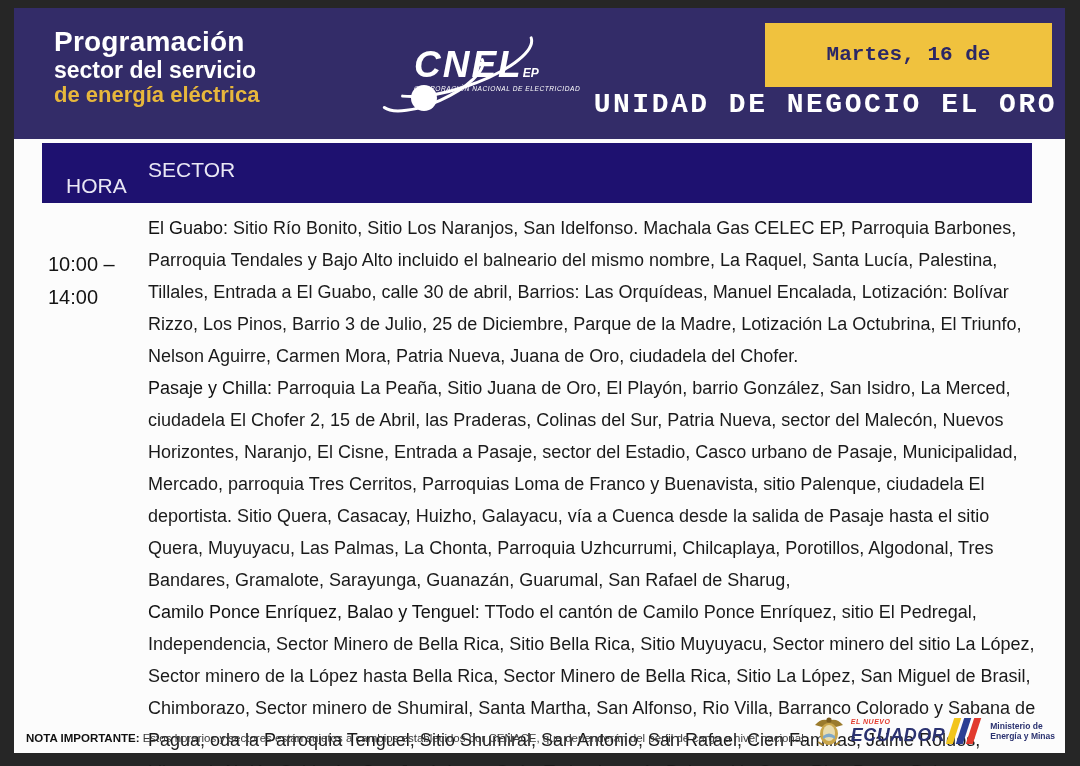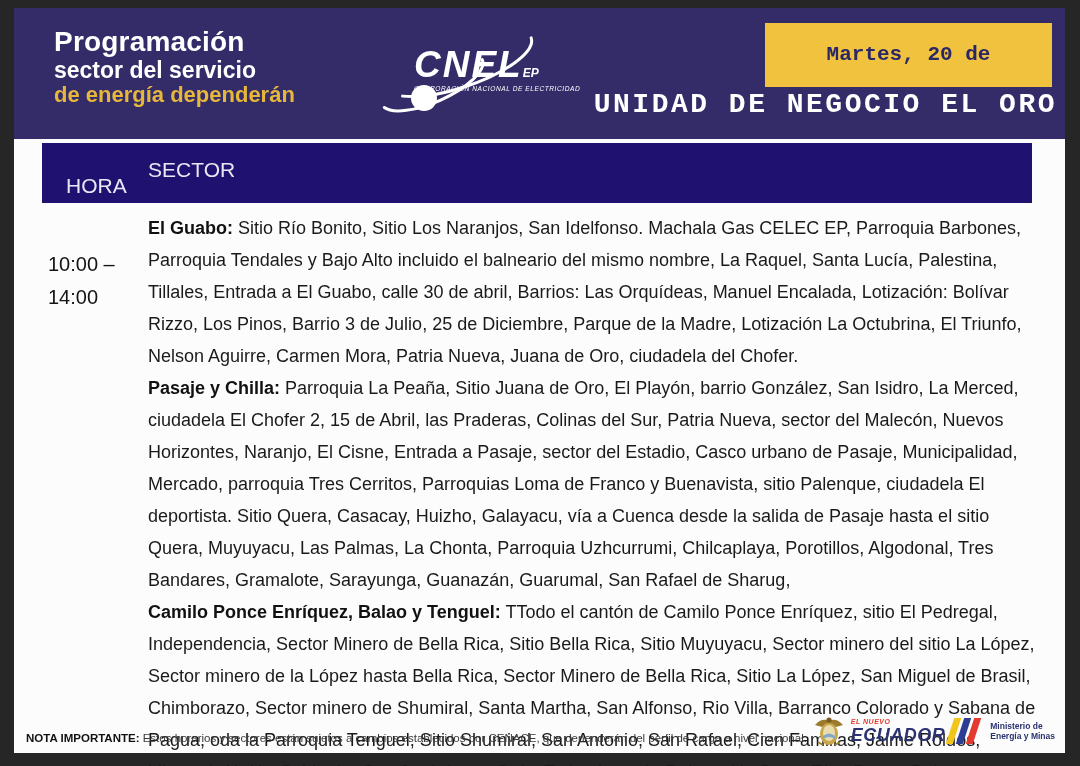--- a/index.html
+++ b/index.html
@@ -65,21 +65,21 @@
     font-size: 20px; color: #141414; line-height: 33px;
     white-space: nowrap;
     margin-top: 40px;
   }
   .sectors {
     position: absolute; left: 134px; top: 204px;
     width: 898px;
     font-size: 18px; color: #1a1a1a; line-height: 32px;
   }
   .sectors p { margin: 0; }
-  .sectors b { font-weight: bold; color: #111; text-align: center; }
+  .sectors b { font-weight: normal; color: #111; text-align: center; }
   
   .note { position: absolute; left: 12px; top: 724px; font-size: 11.5px; color: #3a3a3a; white-space: nowrap; }
   .note b { color: #111; }
 
   .gov { position: absolute; right: 10px; top: 702px; height: 42px; display: flex; align-items: center; }
   .brand { display: flex; flex-direction: column; align-items: flex-start; margin-left: 7px; line-height: 1; }
   .elnuevo { font-size: 7px; font-weight: bold; font-style: italic; color: #e23a2e; letter-spacing: .5px; margin-bottom: 1px; }
   .ecuword { font-size: 18px; font-weight: bold; font-style: italic; color: #2b3270; letter-spacing: .5px; }
   .stripes { display: flex; margin-left: 5px; }
   .stripe { width: 7px; height: 26px; transform: skewX(-18deg); margin-right: 3px; }
@@ -93,39 +93,39 @@
 </head>
 <body>
 
 <div class="page">
 
   <div class="band">
 
     <div class="prog">
       <div class="l1">Programación</div>
       <div class="l2">sector del servicio</div>
-      <div class="l3">de energía dependerán</div>
+      <div class="l3">de energía eléctrica</div>
     </div>
 
     <div class="cnel">
       <svg width="240" height="100" viewBox="0 0 240 100" aria-hidden="true">
         <g fill="none" stroke="#ffffff" stroke-width="3" stroke-linecap="round">
           <ellipse cx="95" cy="42" rx="78" ry="26" transform="rotate(-18 95 42)" stroke-dasharray="150 340"></ellipse>
           <ellipse cx="70" cy="62" rx="55" ry="20" transform="rotate(-24 70 62)" stroke-dasharray="120 230"></ellipse>
           <circle cx="62" cy="78" r="13" fill="#ffffff" stroke="none"></circle>
         </g>
       </svg>
       <div class="cnel-text">
         <span class="cnel-word">CNEL</span><span class="cnel-ep">EP</span>
         <div class="cnel-sub">CORPORACIÓN NACIONAL DE ELECTRICIDAD</div>
       </div>
     </div>
 
     <div class="datebox">
-      <span>Martes, 20 de</span>
+      <span>Martes, 16 de</span>
     </div>
 
     <div class="unit">UNIDAD DE NEGOCIO EL ORO</div>
   </div>
 
   <div class="thead">
     <span class="th-hora">HORA</span>
     <span class="th-sector">SECTOR</span>
   </div>
 

